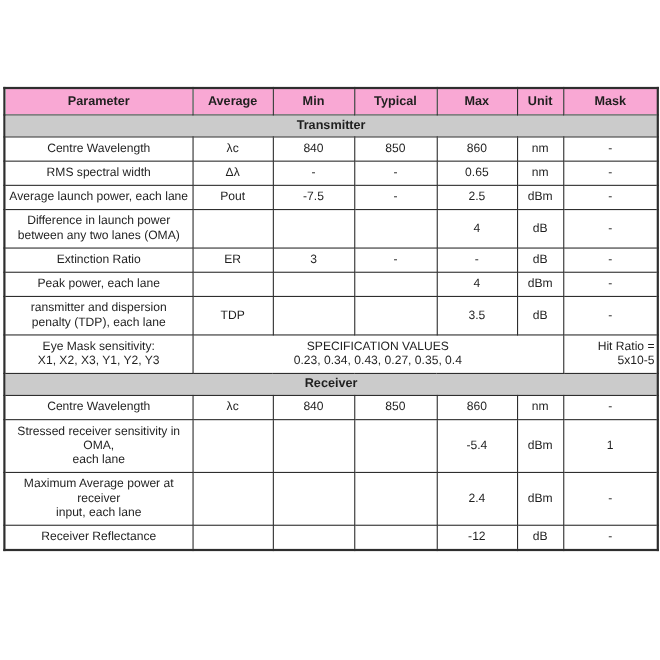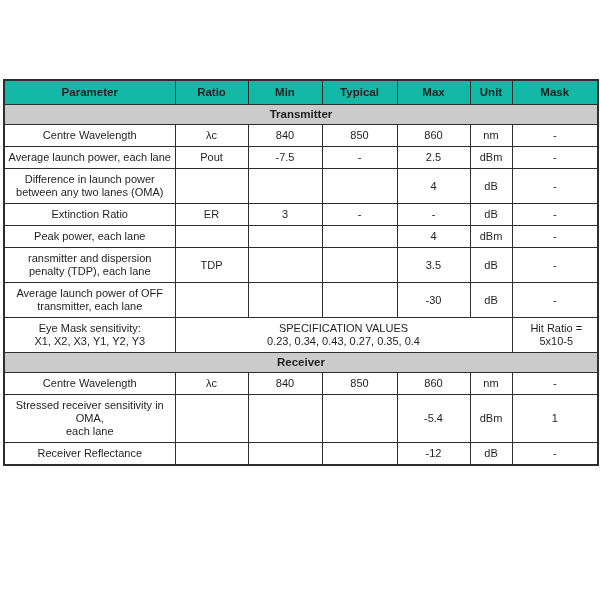--- a/index.html
+++ b/index.html
@@ -31,33 +31,33 @@
     vertical-align: middle;
     padding: 4px 2px;
     line-height: 13px;
     white-space: pre-line;
     overflow: hidden;
   }
   table.spec {
     border: 2px solid #2e2e2e;
   }
   table.spec th {
-    background: #14b8a6;
+    background: #f9a8d4;
     font-weight: bold;
     font-size: 11.5px;
     padding: 5px 2px;
   }
   table.spec td.section {
     background: #cbcbcb;
     font-weight: bold;
     font-size: 11.5px;
     padding: 3px 2px;
   }
   table.spec td.notes-left {
-    text-align: center;
+    text-align: right;
     padding-left: 5px;
   }
   col.c-param   { width: 171px; }
   col.c-symbol  { width: 73px; }
   col.c-min     { width: 74px; }
   col.c-typical { width: 75px; }
   col.c-max     { width: 73px; }
   col.c-unit    { width: 42px; }
   col.c-notes   { width: 86px; }
 </style>
@@ -71,21 +71,21 @@
         <col class="c-symbol">
         <col class="c-min">
       <col class="c-typical">
         <col class="c-max">
         <col class="c-unit">
         <col class="c-notes">
     </colgroup>
     <thead>
       <tr>
         <th>Parameter</th>
-        <th>Ratio</th>
+        <th>Average</th>
         <th>Min</th>
         <th>Typical</th>
         <th>Max</th>
         <th>Unit</th>
         <th>Mask</th>
       </tr>
     </thead>
     <tbody>
         <tr>
           <td colspan="7" class="section">Transmitter</td>
@@ -93,20 +93,29 @@
         <tr>
           <td>Centre Wavelength</td>
           <td>λc</td>
           <td>840</td>
           <td>850</td>
           <td>860</td>
           <td>nm</td>
           <td>-</td>
         </tr>
         <tr>
+          <td>RMS spectral width</td>
+          <td>Δλ</td>
+          <td>-</td>
+          <td>-</td>
+          <td>0.65</td>
+          <td>nm</td>
+          <td>-</td>
+        </tr>
+        <tr>
           <td>Average launch power, each lane</td>
           <td>Pout</td>
           <td>-7.5</td>
           <td>-</td>
           <td>2.5</td>
           <td>dBm</td>
           <td>-</td>
         </tr>
         <tr>
           <td>Difference in launch power
@@ -136,30 +145,20 @@
           <td>dBm</td>
           <td>-</td>
         </tr>
         <tr>
           <td>ransmitter and dispersion
 penalty (TDP), each lane</td>
           <td>TDP</td>
           <td></td>
           <td></td>
           <td>3.5</td>
-          <td>dB</td>
-          <td>-</td>
-        </tr>
-        <tr>
-          <td>Average launch power of OFF
-transmitter, each lane</td>
-          <td></td>
-          <td></td>
-          <td></td>
-          <td>-30</td>
           <td>dB</td>
           <td>-</td>
         </tr>
         <tr>
           <td>Eye Mask sensitivity:
 X1, X2, X3, Y1, Y2, Y3</td>
           <td colspan="5">SPECIFICATION VALUES
 0.23, 0.34, 0.43, 0.27, 0.35, 0.4</td>
           <td class="notes-left">Hit Ratio =
 5x10-5</td>
@@ -181,20 +180,31 @@
 OMA,
 each lane</td>
           <td></td>
           <td></td>
           <td></td>
           <td>-5.4</td>
           <td>dBm</td>
           <td>1</td>
         </tr>
         <tr>
+          <td>Maximum Average power at
+receiver
+input, each lane</td>
+          <td></td>
+          <td></td>
+          <td></td>
+          <td>2.4</td>
+          <td>dBm</td>
+          <td>-</td>
+        </tr>
+        <tr>
           <td>Receiver Reflectance</td>
           <td></td>
           <td></td>
           <td></td>
           <td>-12</td>
           <td>dB</td>
           <td>-</td>
         </tr>
       </tbody>
   </table>

